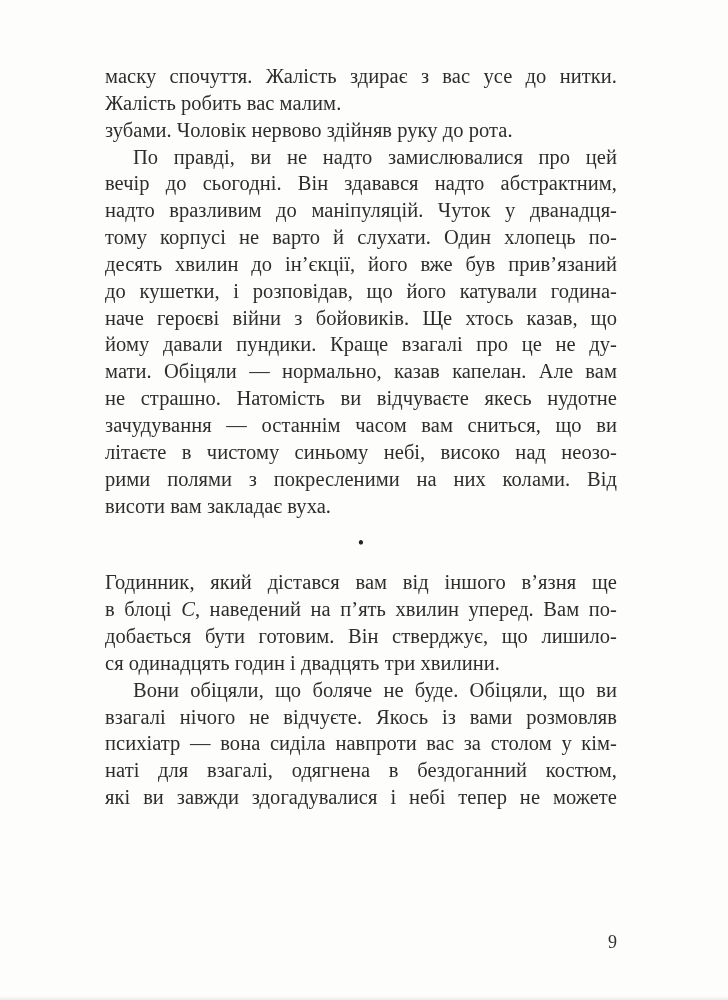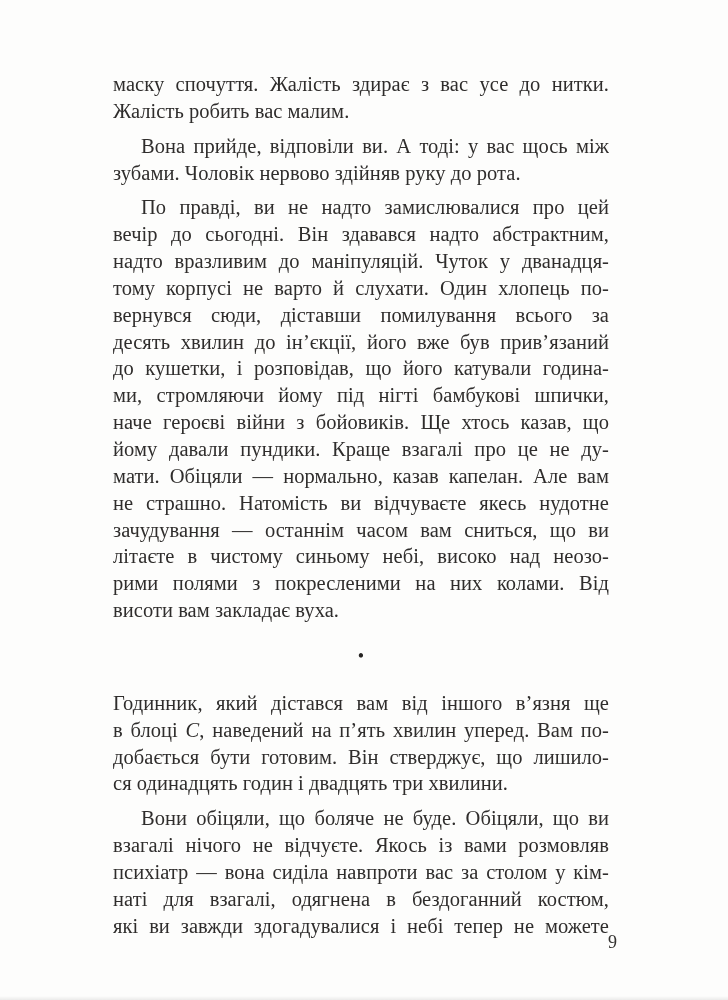--- a/index.html
+++ b/index.html
@@ -25,21 +25,21 @@
   }
   .text-block {
     position: absolute;
     left: 105px;
     top: 63px;
     width: 512px;
     font-size: 20.5px;
     line-height: 26.85px;
     letter-spacing: 0.05px;
   }
-  .para { margin: 8px; }
+  .para { margin: 0; }
   .ln {
     display: block;
     text-align: justify;
     text-align-last: justify;
     text-justify: inter-word;
   }
   .ln.last {
     text-align: center;
     text-align-last: left;
   }
@@ -70,33 +70,30 @@
 <div class="scan-page">
 
   <main class="text-block">
 
     <p class="para">
       <span class="ln">маску спочуття. Жалість здирає з вас усе до нитки.</span>
       <span class="ln last">Жалість робить вас малим.</span>
     </p>
 
     <p class="para">
-      <span class="ln ind">Вона прийде, відповіли ви. А тоді: у вас щось між</span>
       <span class="ln last">зубами. Чоловік нервово здійняв руку до рота.</span>
     </p>
 
     <p class="para">
       <span class="ln ind">По правді, ви не надто замислювалися про цей</span>
       <span class="ln">вечір до сьогодні. Він здавався надто абстрактним,</span>
       <span class="ln">надто вразливим до маніпуляцій. Чуток у дванадця-</span>
       <span class="ln">тому корпусі не варто й слухати. Один хлопець по-</span>
-      <span class="ln">вернувся сюди, діставши помилування всього за</span>
       <span class="ln">десять хвилин до ін’єкції, його вже був прив’язаний</span>
       <span class="ln">до кушетки, і розповідав, що його катували година-</span>
-      <span class="ln">ми, стромляючи йому під нігті бамбукові шпички,</span>
       <span class="ln">наче героєві війни з бойовиків. Ще хтось казав, що</span>
       <span class="ln">йому давали пундики. Краще взагалі про це не ду-</span>
       <span class="ln">мати. Обіцяли — нормально, казав капелан. Але вам</span>
       <span class="ln">не страшно. Натомість ви відчуваєте якесь нудотне</span>
       <span class="ln">зачудування — останнім часом вам сниться, що ви</span>
       <span class="ln">літаєте в чистому синьому небі, високо над неозо-</span>
       <span class="ln">рими полями з покресленими на них колами. Від</span>
       <span class="ln last">висоти вам закладає вуха.</span>
     </p>
 

